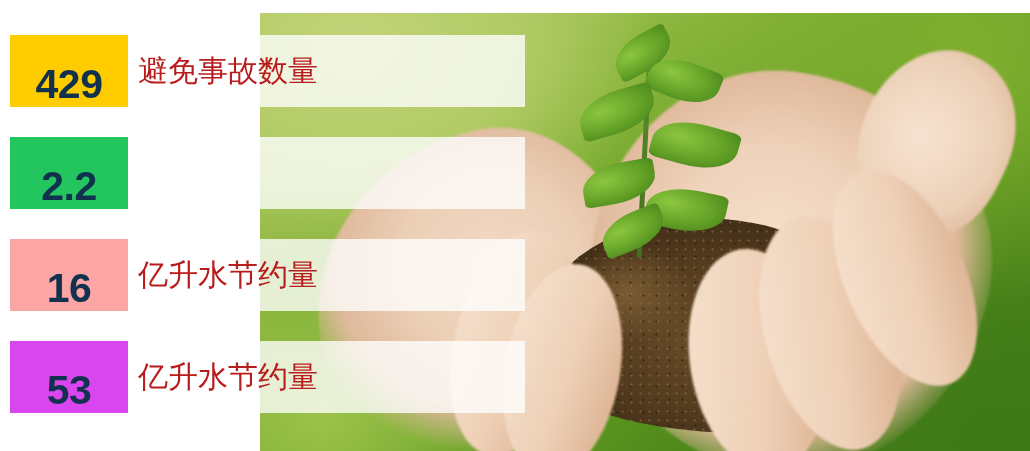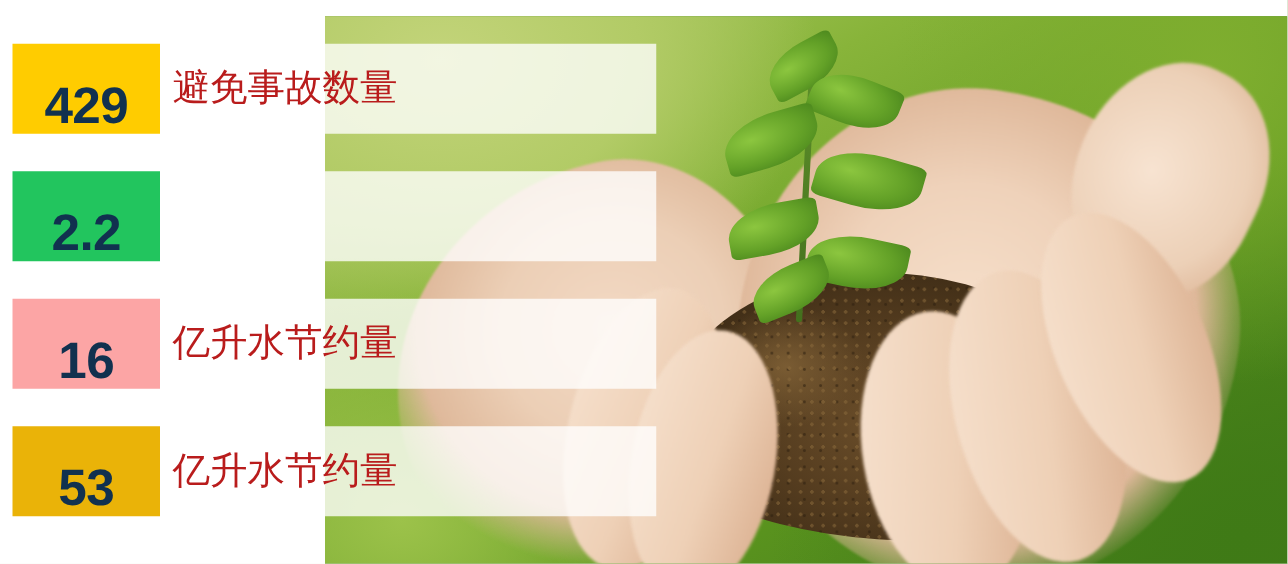--- a/index.html
+++ b/index.html
@@ -228,19 +228,19 @@
   </div>
 
   <div class="row" style="top:239px;">
     <div class="chip" style="background:#fca5a5;">
       <span class="chip-value">16</span>
     </div>
     <div class="row-label">亿升水节约量</div>
   </div>
 
   <div class="row" style="top:341px;">
-    <div class="chip" style="background:#eab308;">
+    <div class="chip" style="background:#d946ef;">
       <span class="chip-value">53</span>
     </div>
     <div class="row-label">亿升水节约量</div>
   </div>
 
 </div>
 
 </body></html>

